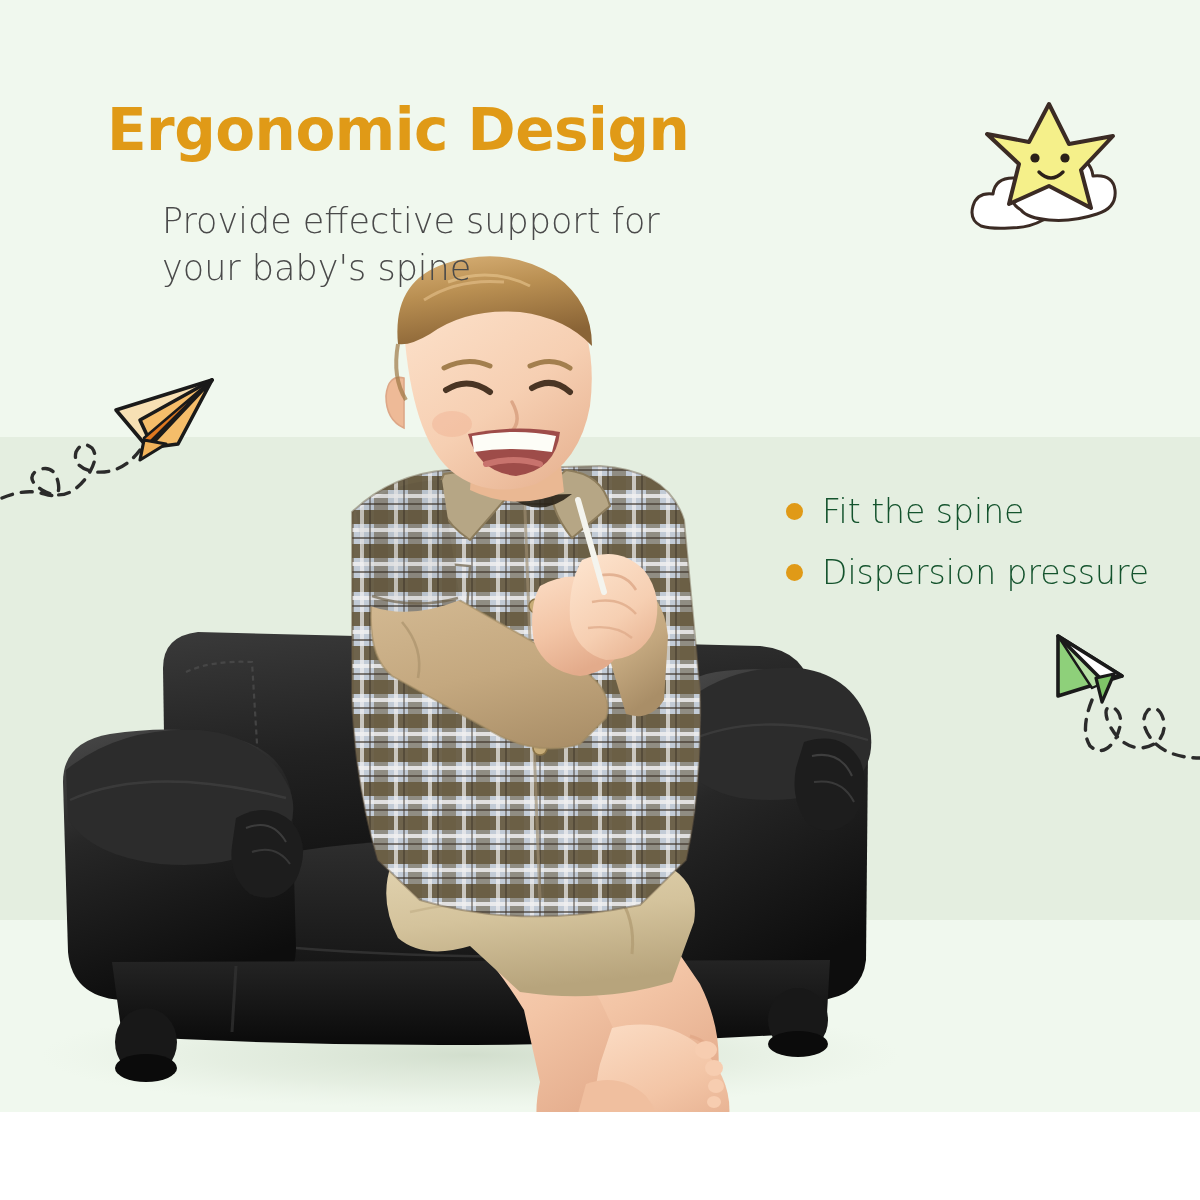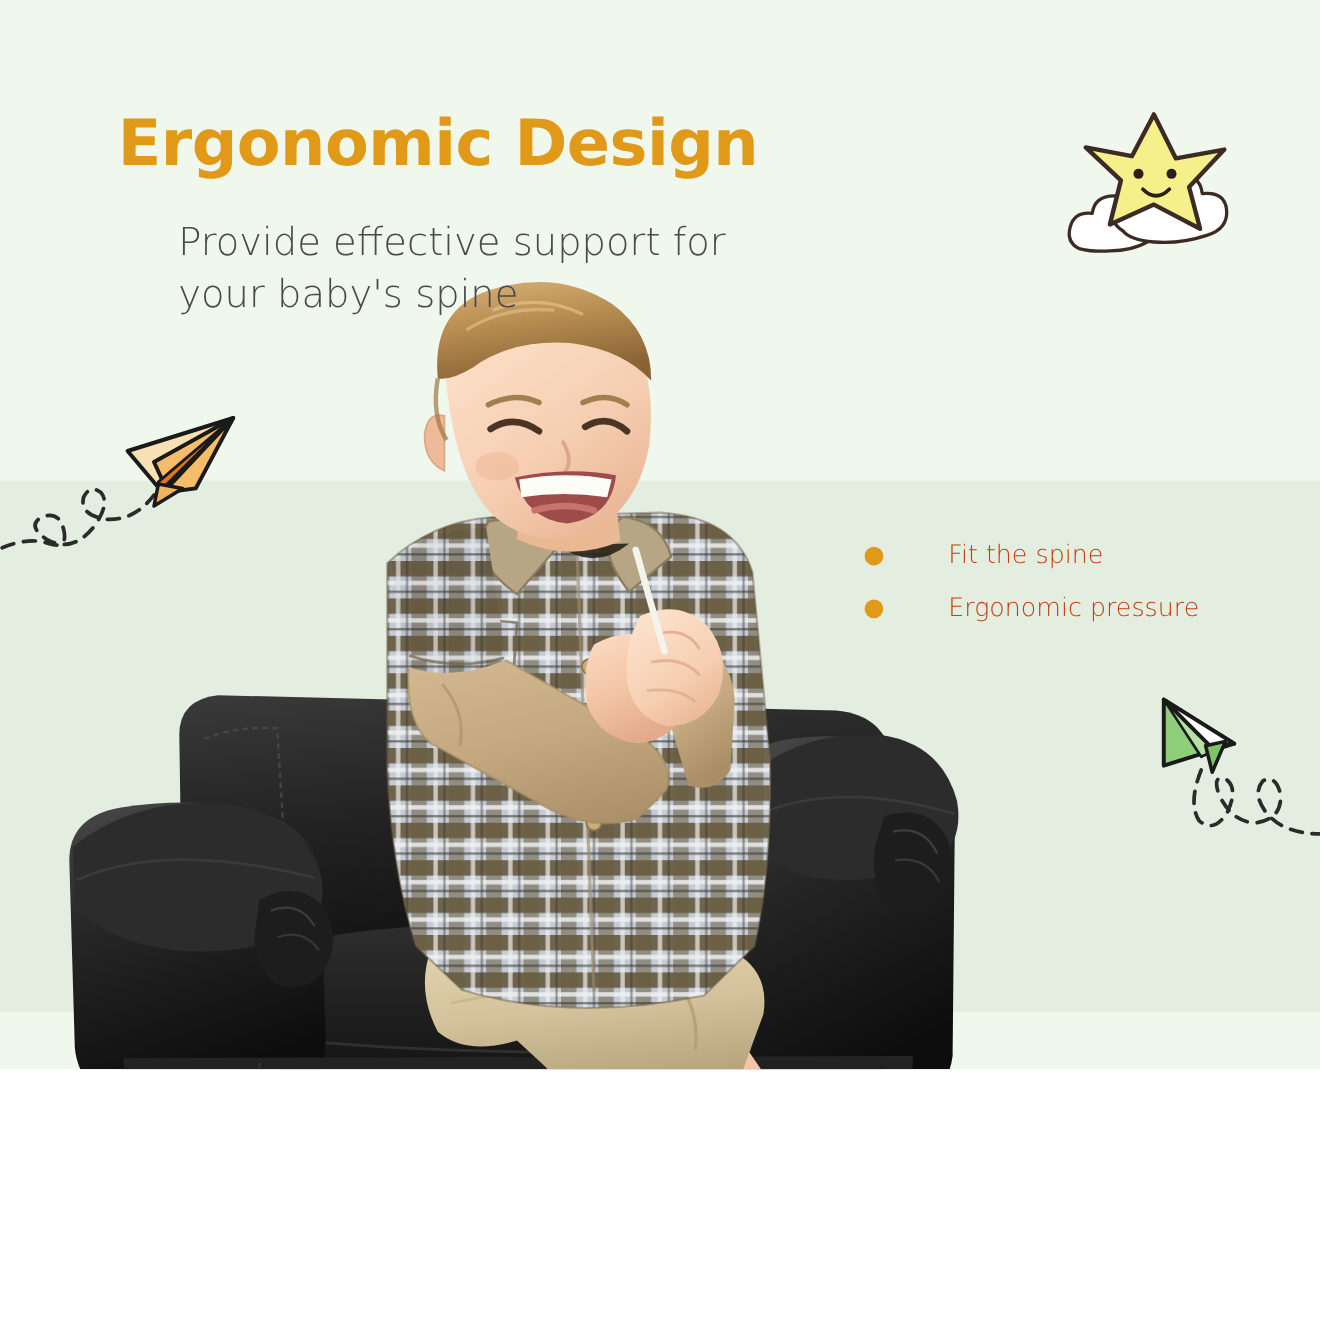--- a/index.html
+++ b/index.html
@@ -8,21 +8,21 @@
     padding: 0;
     background: #ffffff;
   }
   body {
     font-family: "DejaVu Sans", "Liberation Sans", sans-serif;
   }
 
   #poster {
     position: relative;
     width: 1200px;
-    height: 972px;
+    height: 1112px;
     overflow: hidden;
     background: #f0f8ee;
   }
 
   
   .band-top {
     position: absolute;
     left: 0; top: 0;
     width: 1200px; height: 437px;
     background: #f0f8ee;
@@ -78,24 +78,23 @@
   }
   .bullet-dot {
     width: 17px;
     height: 17px;
     border-radius: 50%;
     background: #e09a17;
     flex: 0 0 auto;
     margin-right: 19px;
   }
   .bullet-label {
-    font-size: 23px;
+    font-size: 33px;
     font-weight: 300;
-    color: #c2410c;
-    margin-left: 40px;
+    color: #14532d;
   }
 
   
   .doodle { position: absolute; }
   #star-cloud { left: 965px; top: 92px; }
   #plane-orange { left: 0px;  top: 358px; }
   #plane-green  { left: 1022px; top: 612px; }
 
   
   #photo {
@@ -374,17 +373,17 @@
 
   <div class="subtitle">Provide effective support for your baby's spine</div>
 
   <div class="bullets">
     <div class="bullet-row">
       <span class="bullet-dot"></span>
       <span class="bullet-label">Fit the spine</span>
     </div>
     <div class="bullet-row">
       <span class="bullet-dot"></span>
-      <span class="bullet-label">Ergonomic pressure</span>
+      <span class="bullet-label">Dispersion pressure</span>
     </div>
   </div>
 
 </div>
 
 </body></html>

